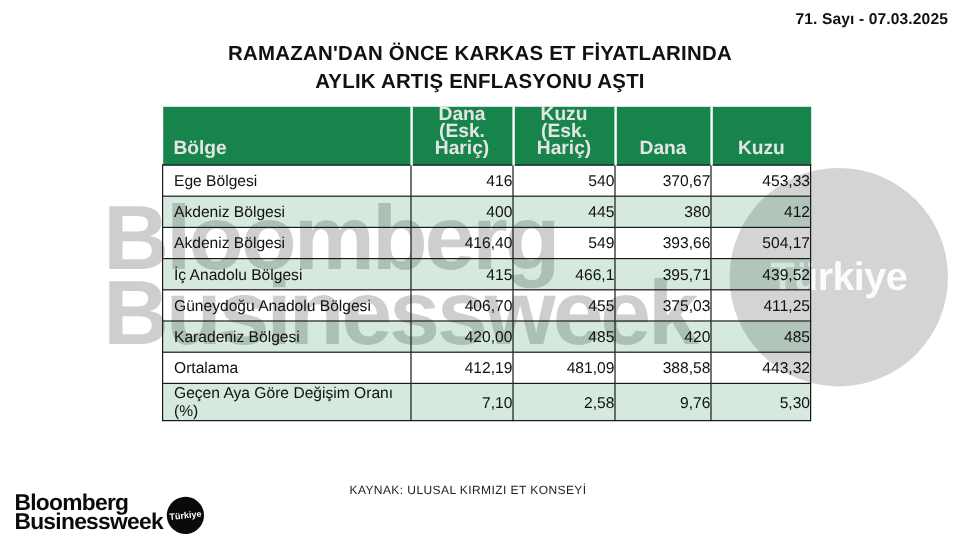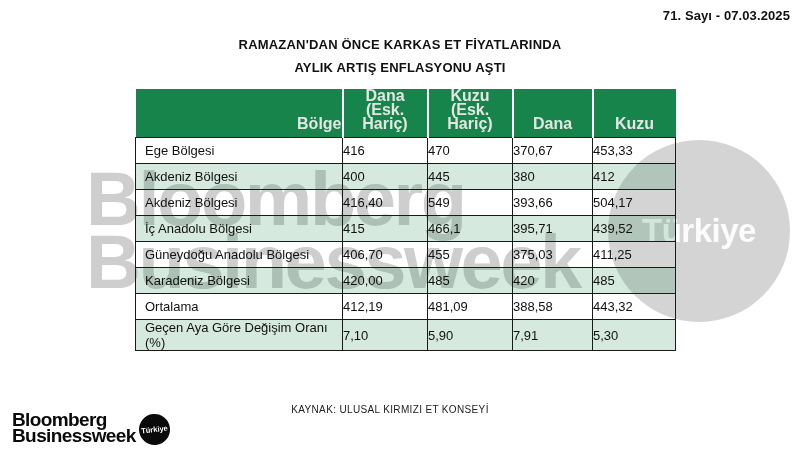--- a/index.html
+++ b/index.html
@@ -2,33 +2,33 @@
 <html><head>
 <meta charset="utf-8">
 <style>
   html,body{margin:0;padding:0;}
   body{
     width:800px;height:450px;position:relative;background:#ffffff;
     font-family:"Liberation Sans",sans-serif;color:#111;overflow:hidden;
   }
   .issue{position:absolute;top:8px;right:10px;font-size:13px;font-weight:bold;letter-spacing:0.1px;margin-left:28px;}
   .title{position:absolute;top:33px;left:0;width:800px;text-align:center;
-    font-size:13px;font-weight:bold;line-height:23px;letter-spacing:0.2px;}
+    font-size:17px;font-weight:bold;line-height:23px;letter-spacing:0.2px;}
   
   .wm-text{position:absolute;top:167px;left:86px;font-size:76px;font-weight:bold;
     line-height:63px;letter-spacing:-2.5px;color:rgba(120,120,120,0.36);white-space:nowrap;}
   .wm-circle{position:absolute;top:140px;left:608px;width:182px;height:182px;border-radius:50%;
     background:rgba(135,135,135,0.36);display:flex;align-items:center;justify-content:center;
     font-size:33px;font-weight:bold;color:rgba(255,255,255,0.92);letter-spacing:-0.5px;}
   table.price{position:absolute;top:89px;left:135px;width:540px;border-collapse:collapse;table-layout:fixed;}
   th{background:#17854B;color:#e5e5e5;font-size:16px;font-weight:bold;height:41px;
     vertical-align:bottom;text-align:center;line-height:14px;padding:0 0 6px 0;}
   th + th{border-left:2px solid #ffffff;}
-  th:first-child{text-align:right;padding-left:9px;}
-  td{border:1px solid #1a1a1a;height:25px;font-size:13px;text-align:left;padding:0;
+  th:first-child{text-align:left;padding-left:9px;}
+  td{border:1px solid #1a1a1a;height:25px;font-size:13px;text-align:right;padding:0;
     background:rgba(255,255,255,0);}
   td:first-child{text-align:left;padding-left:9px;}
   tbody tr:nth-child(even) td{background:rgba(23,133,75,0.18);}
   .source{position:absolute;top:404px;left:0;width:780px;text-align:center;
     font-size:10px;font-weight:500;letter-spacing:0.35px;color:#222;}
   .logo{position:absolute;top:412px;left:12px;display:flex;align-items:flex-start;}
   .logo-text{font-size:19px;font-weight:bold;line-height:16px;letter-spacing:-0.6px;color:#0a0a0a;}
   .logo-badge{width:31px;height:31px;border-radius:50%;background:#0a0a0a;color:#fff;
     font-size:7.5px;font-weight:bold;display:flex;align-items:center;justify-content:center;
     margin-left:3px;margin-top:2px;transform:rotate(-6deg);}
@@ -77,21 +77,21 @@
         </th>
         <th>
           <div>Kuzu</div>
         </th>
       </tr>
   </thead>
   <tbody id="table-body">
       <tr>
         <td>Ege Bölgesi</td>
         <td>416</td>
-        <td>470</td>
+        <td>540</td>
         <td>370,67</td>
         <td>453,33</td>
       </tr>
       <tr>
         <td>Akdeniz Bölgesi</td>
         <td>400</td>
         <td>445</td>
         <td>380</td>
         <td>412</td>
       </tr>
@@ -126,22 +126,22 @@
       <tr>
         <td>Ortalama</td>
         <td>412,19</td>
         <td>481,09</td>
         <td>388,58</td>
         <td>443,32</td>
       </tr>
       <tr>
         <td>Geçen Aya Göre Değişim Oranı (%)</td>
         <td>7,10</td>
-        <td>5,90</td>
-        <td>7,91</td>
+        <td>2,58</td>
+        <td>9,76</td>
         <td>5,30</td>
       </tr>
     </tbody>
 </table>
 
 <div class="source">KAYNAK: ULUSAL KIRMIZI ET KONSEYİ</div>
 
 <div class="logo">
   <div class="logo-text">
     <div>Bloomberg</div>

